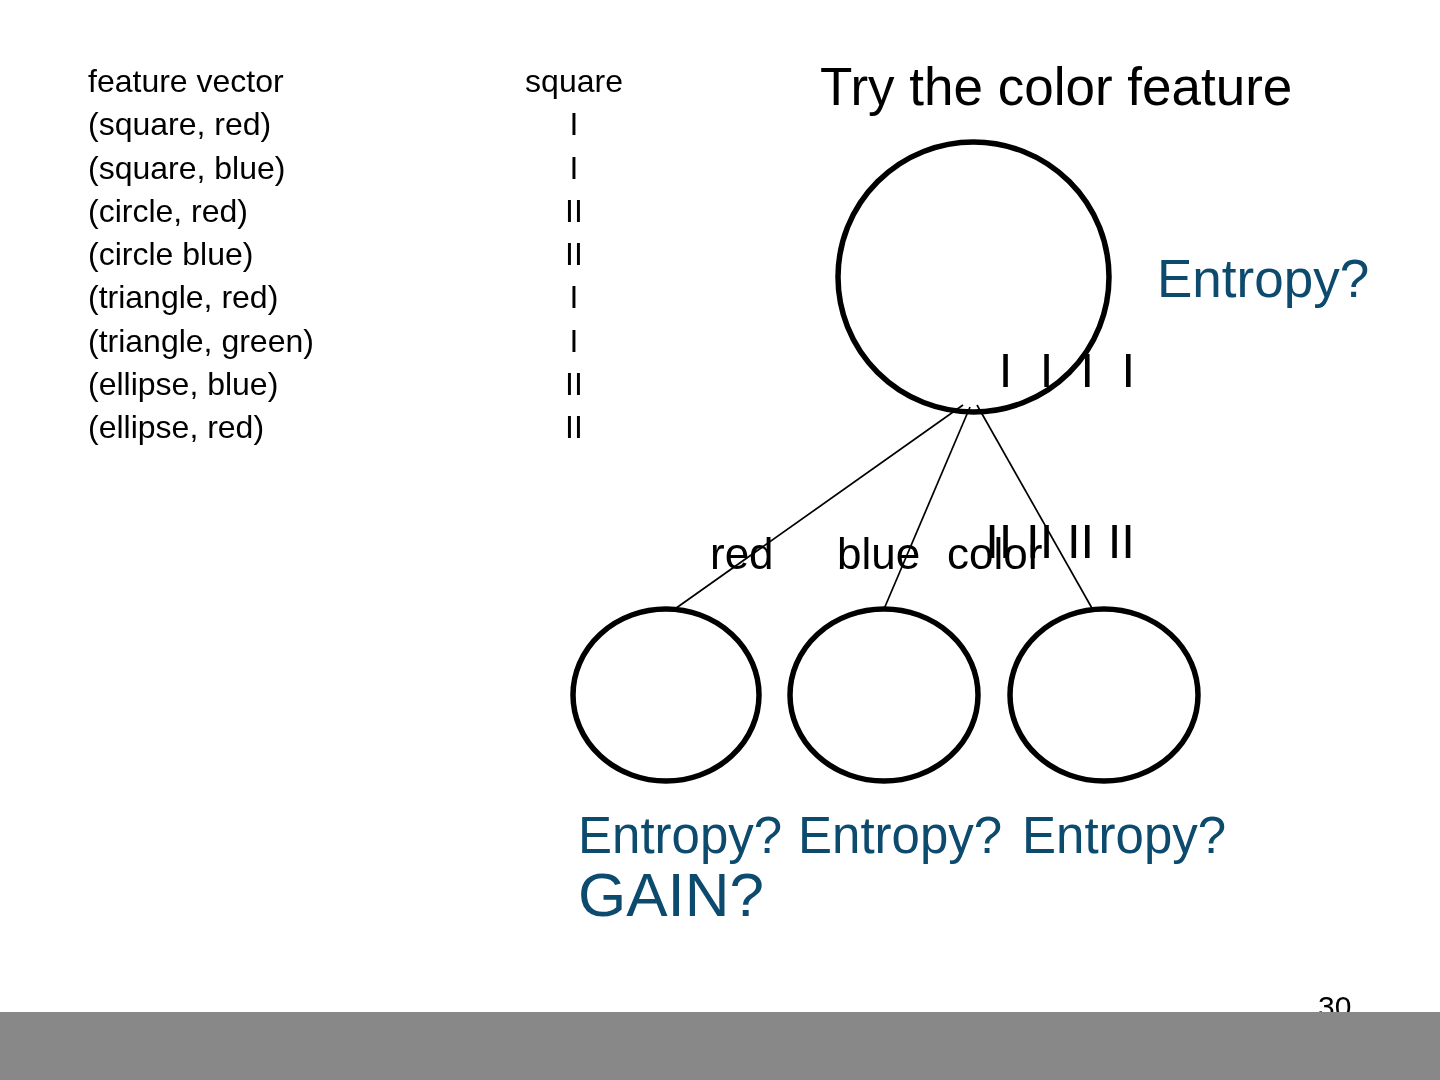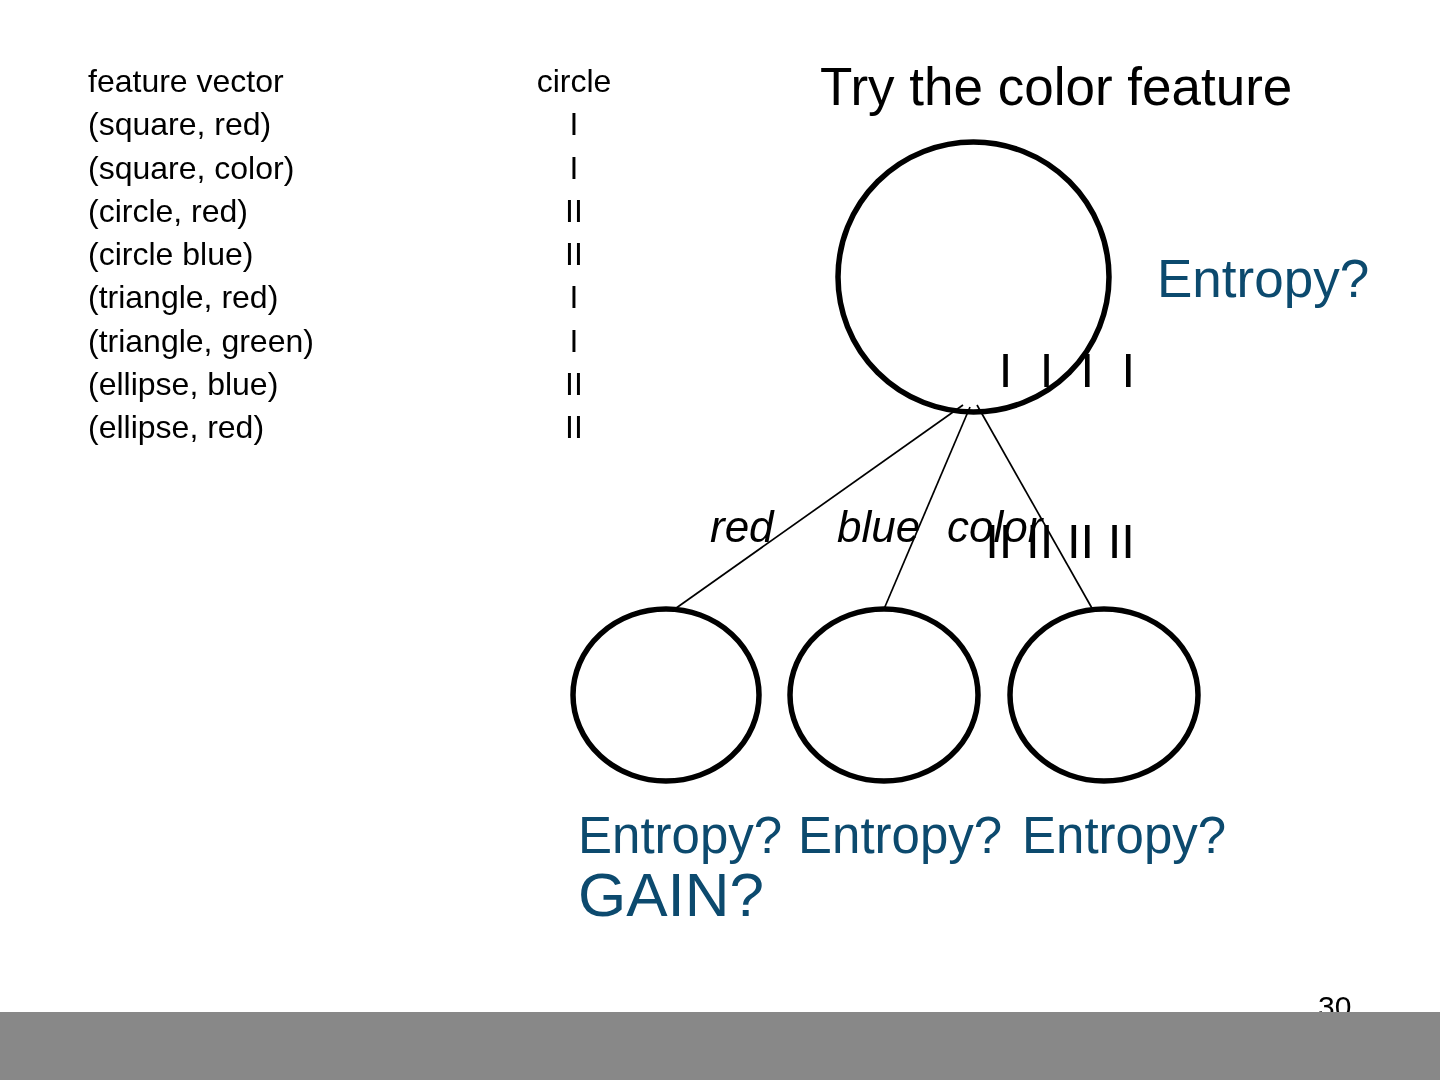--- a/index.html
+++ b/index.html
@@ -54,25 +54,24 @@
 
   .entropy-root {
     left: 1157px;
     top: 252px;
     font-size: 53px;
     line-height: 1;
     white-space: nowrap;
   }
 
   .branch-label {
-    top: 505px;
+    top: 532px;
     font-size: 44px;
     line-height: 1;
     white-space: nowrap;
-    font-style: italic;
   }
   .branch-label-red   { left: 710px; }
   .branch-label-blue  { left: 837px; }
   .branch-label-green { left: 947px; }
 
   .entropy-leaf {
     top: 810px;
     font-size: 51px;
     line-height: 1;
     white-space: nowrap;
@@ -97,28 +96,28 @@
   }
 </style>
 </head>
 <body>
 
 <div class="slide">
 
   <div class="data-table">
     <div class="data-row">
       <div class="cell-feature">feature vector</div>
-      <div class="cell-class">circle</div>
+      <div class="cell-class">square</div>
     </div>
     <div class="data-row">
       <div class="cell-feature">(square, red)</div>
       <div class="cell-class">I</div>
     </div>
     <div class="data-row">
-      <div class="cell-feature">(square, color)</div>
+      <div class="cell-feature">(square, blue)</div>
       <div class="cell-class">I</div>
     </div>
     <div class="data-row">
       <div class="cell-feature">(circle, red)</div>
       <div class="cell-class">II</div>
     </div>
     <div class="data-row">
       <div class="cell-feature">(circle blue)</div>
       <div class="cell-class">II</div>
     </div>

